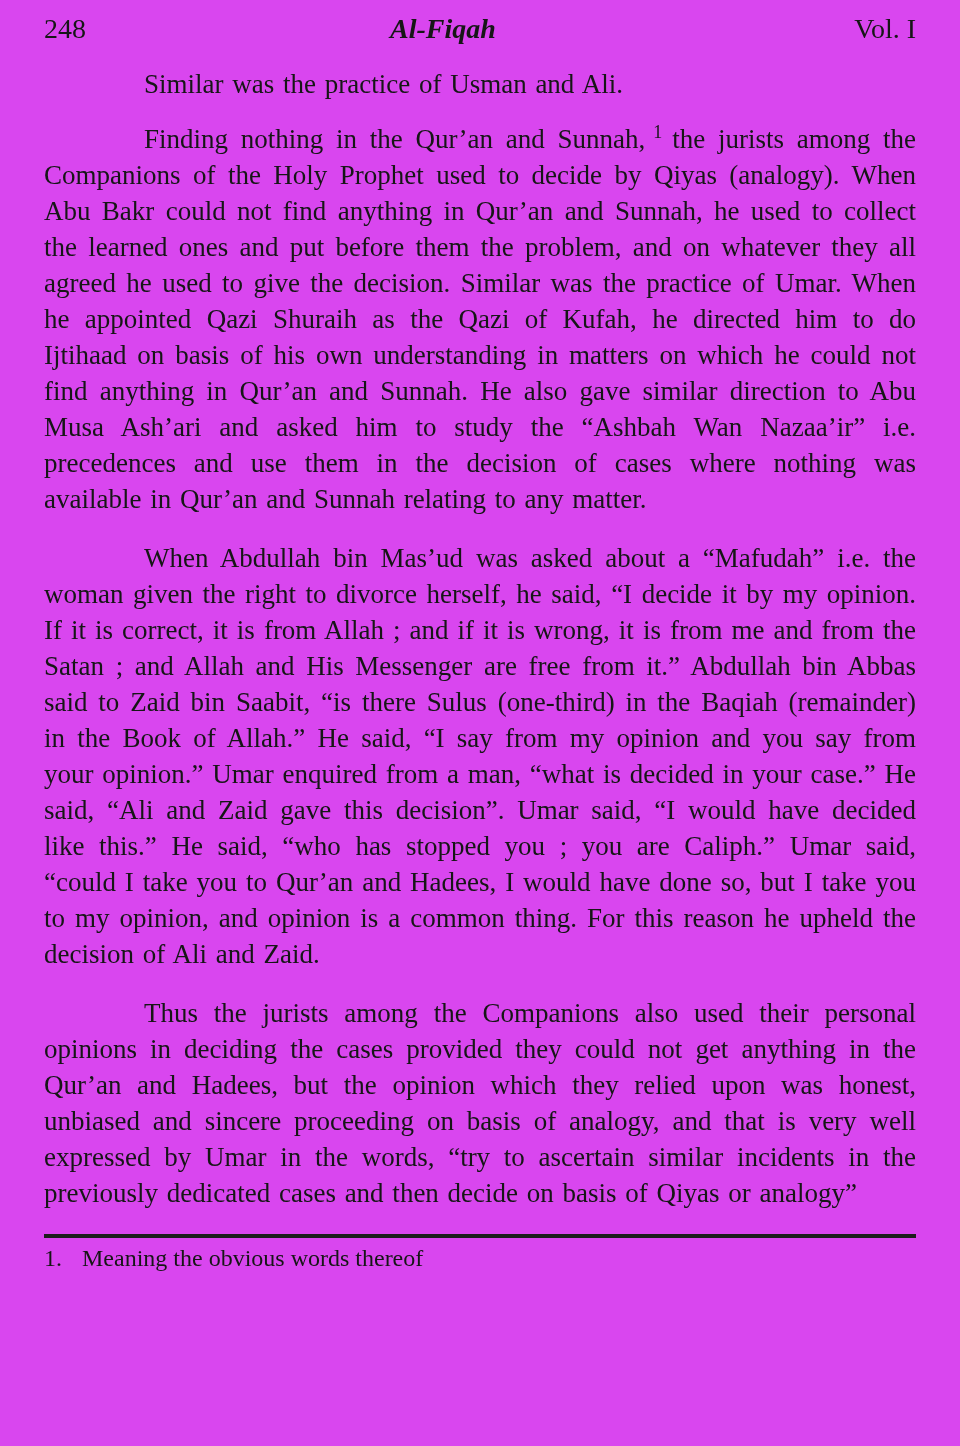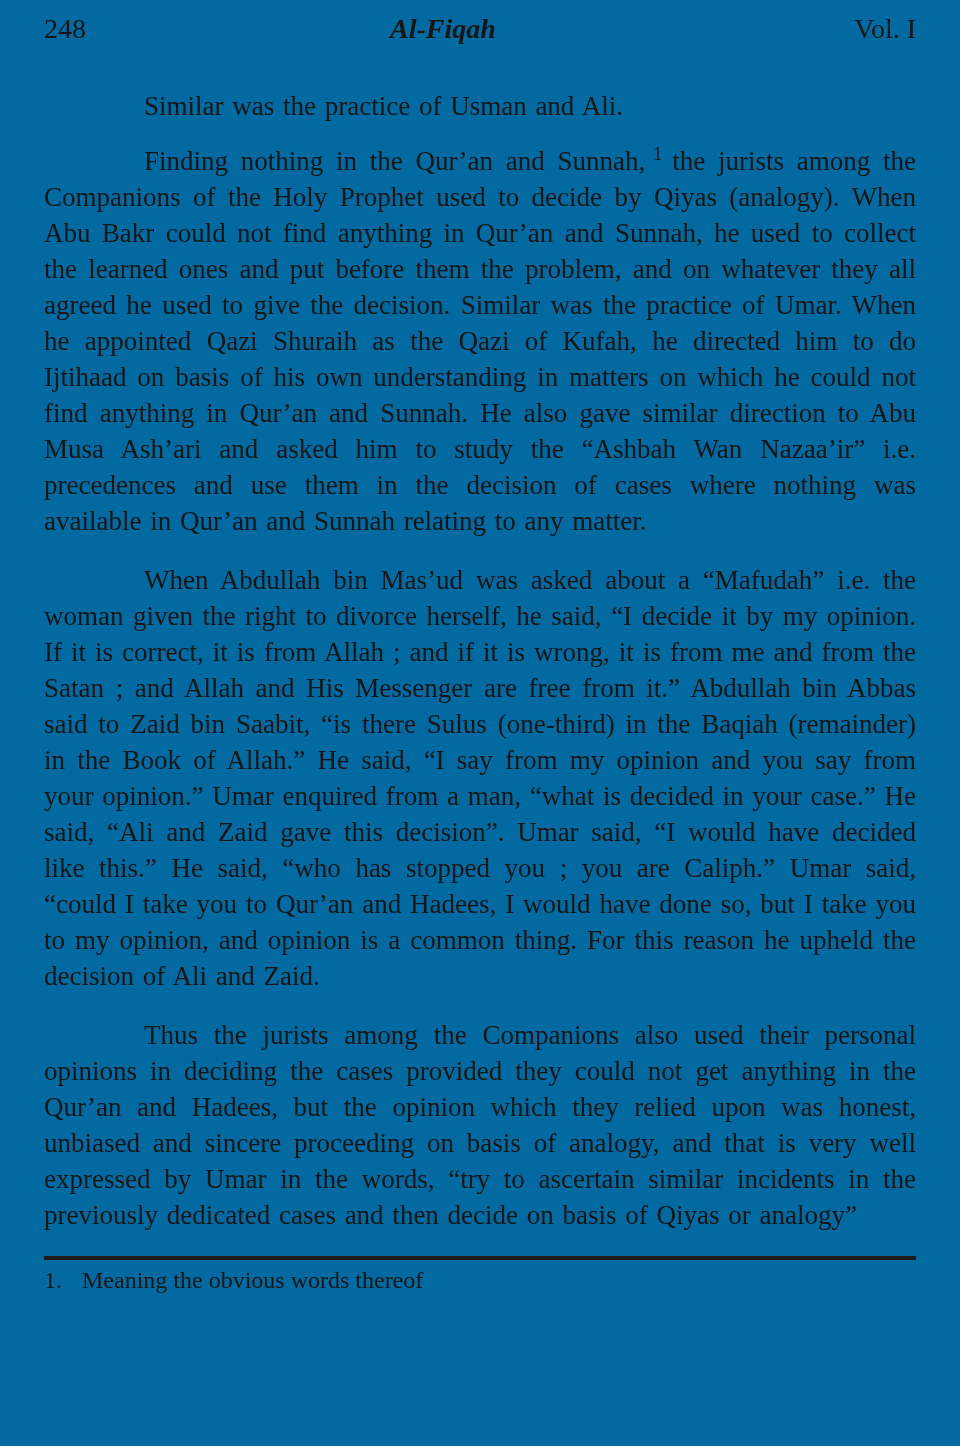--- a/index.html
+++ b/index.html
@@ -10,40 +10,40 @@
     font-family: "Liberation Serif", serif;
     color: #161616;
     -webkit-font-smoothing: antialiased;
   }
   .page {
     box-sizing: border-box;
     width: 960px;
     height: 1446px;
     padding: 12px 44px 0 44px;
     position: relative;
-    background: #0369a1;
+    background: #d946ef;
   }
   .page-header {
     position: relative;
     display: flex;
     justify-content: space-between;
     align-items: baseline;
     font-size: 28px;
     line-height: 34px;
   }
   .running-title {
     position: absolute;
     left: 0;
     right: 74px; 
     text-align: center;
     font-style: italic;
     font-weight: bold;
   }
   .page-body {
-    margin-top: 42px;
+    margin-top: 20px;
     font-size: 27px;
     line-height: 36px;
     text-align: justify;
     text-justify: inter-word;
   }
   .para {
     margin: 0 0 23px 0;
     text-indent: 100px;
     word-spacing: 2px;
   }

